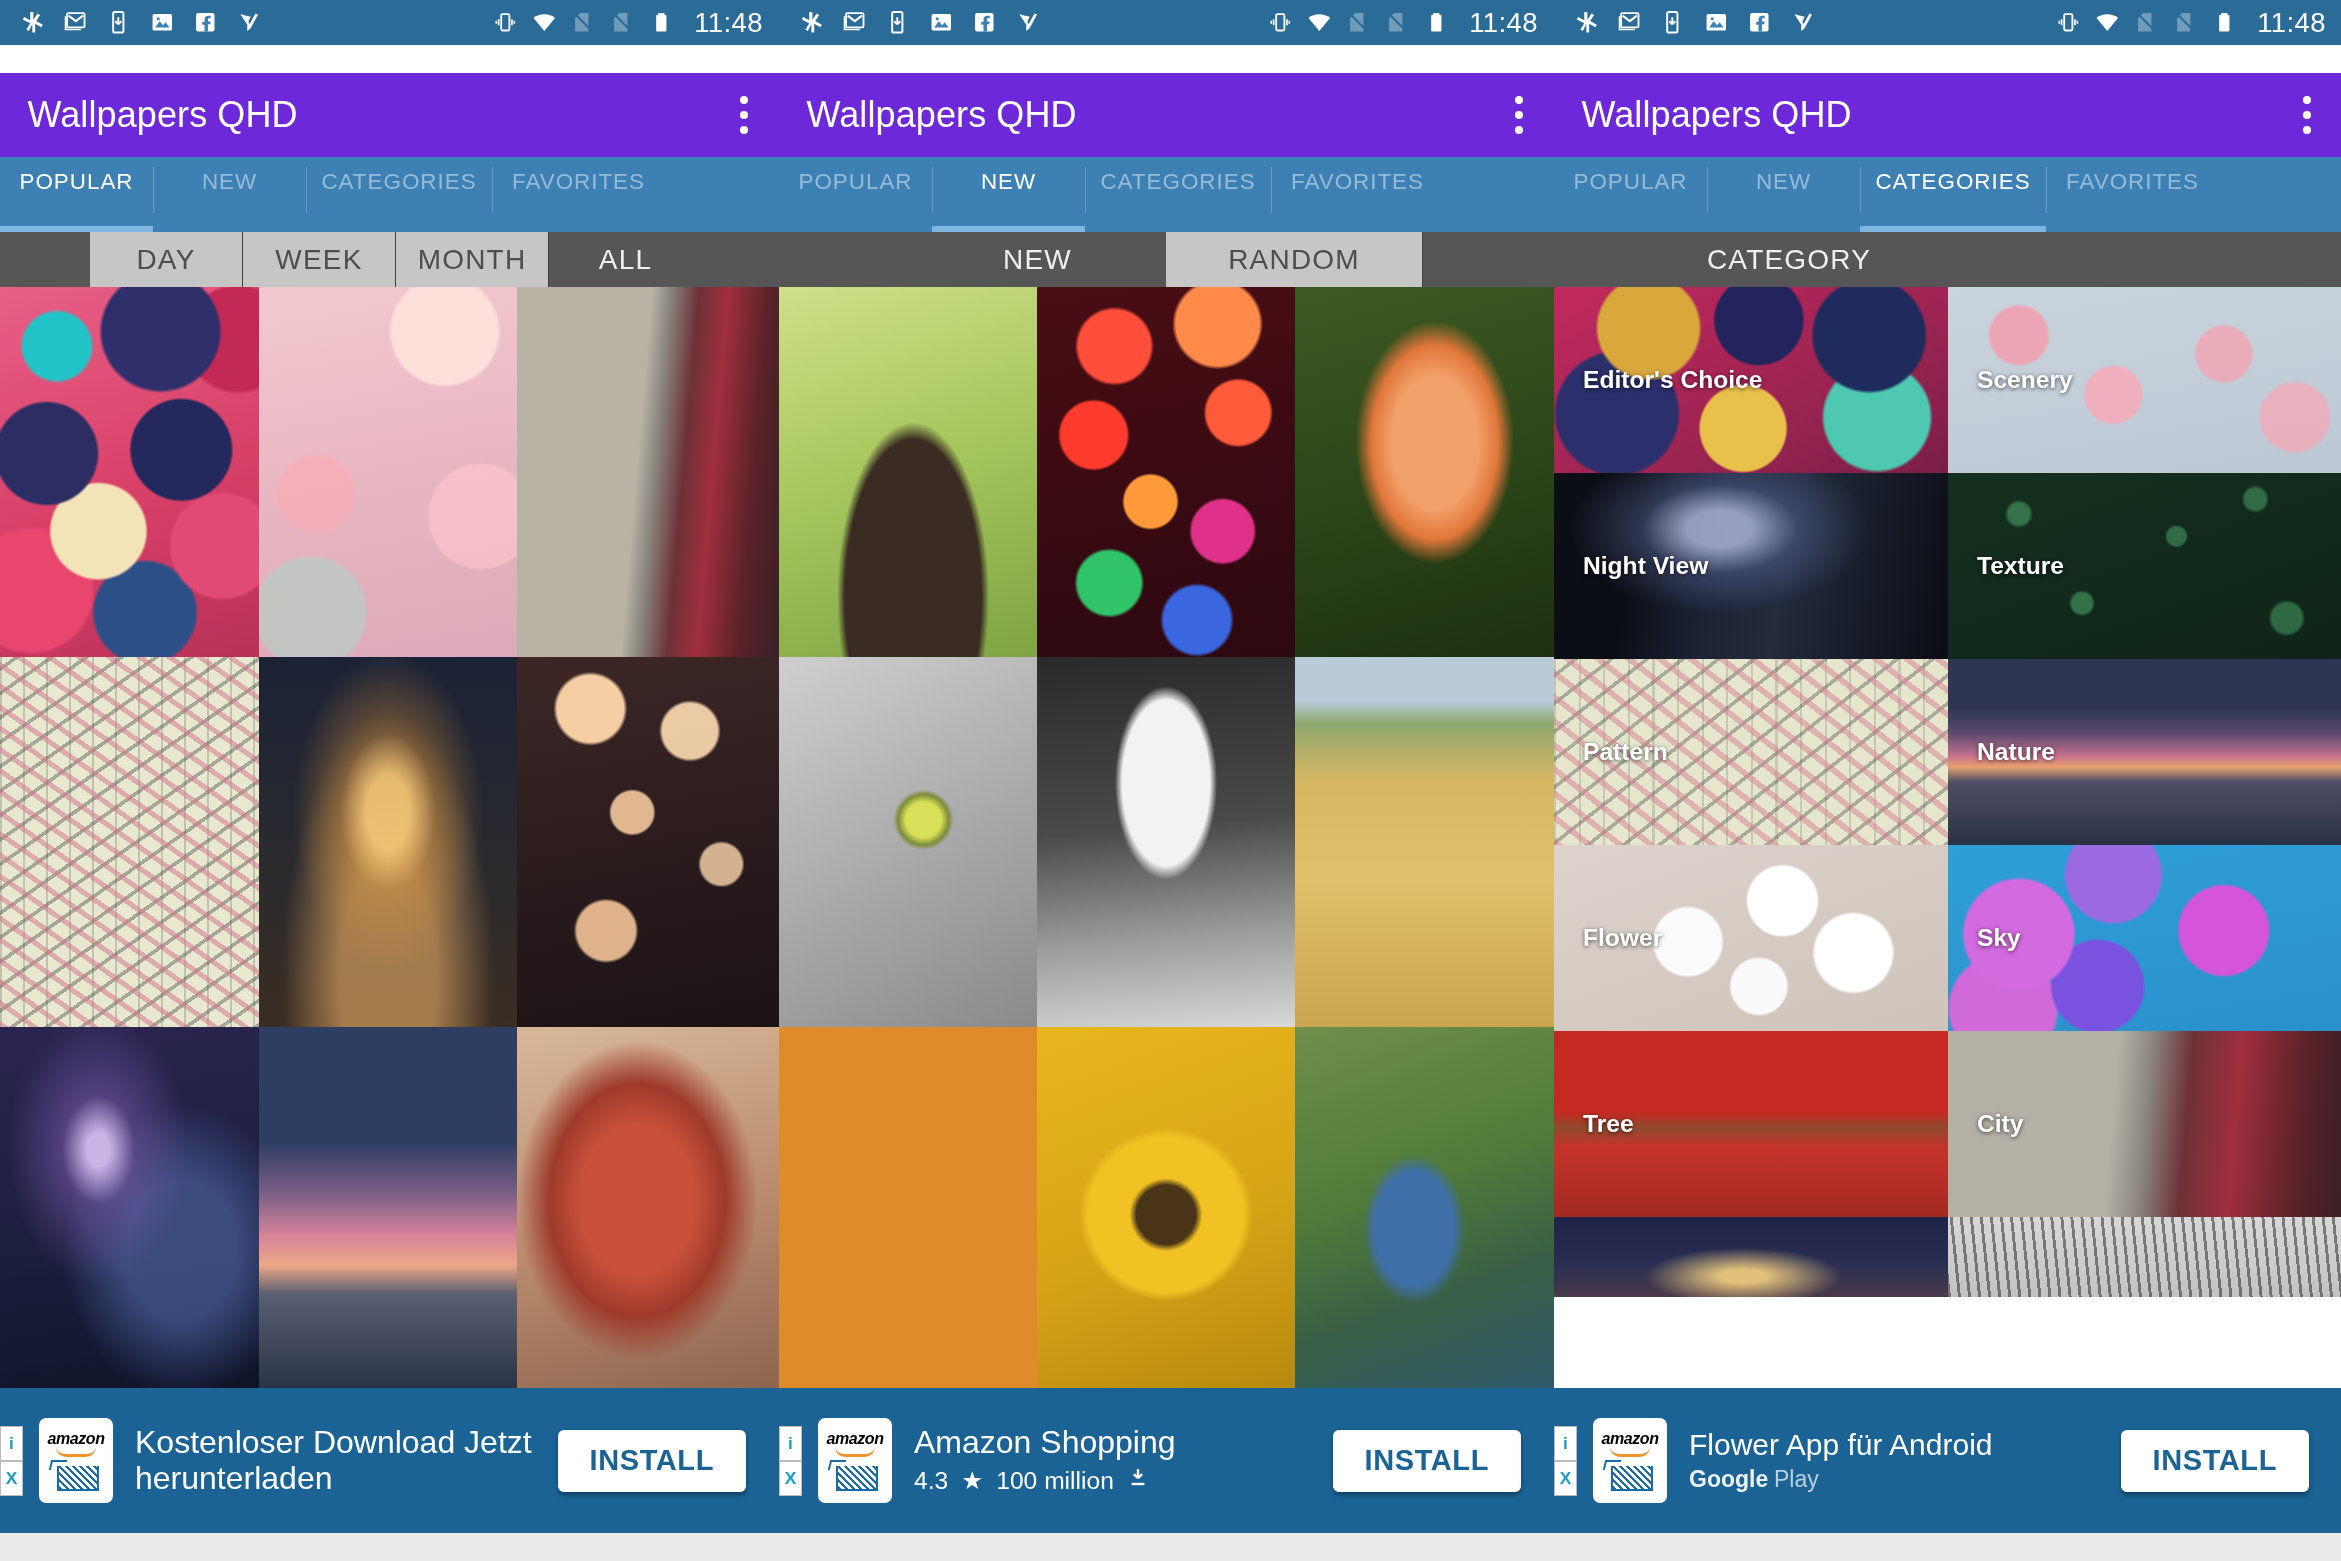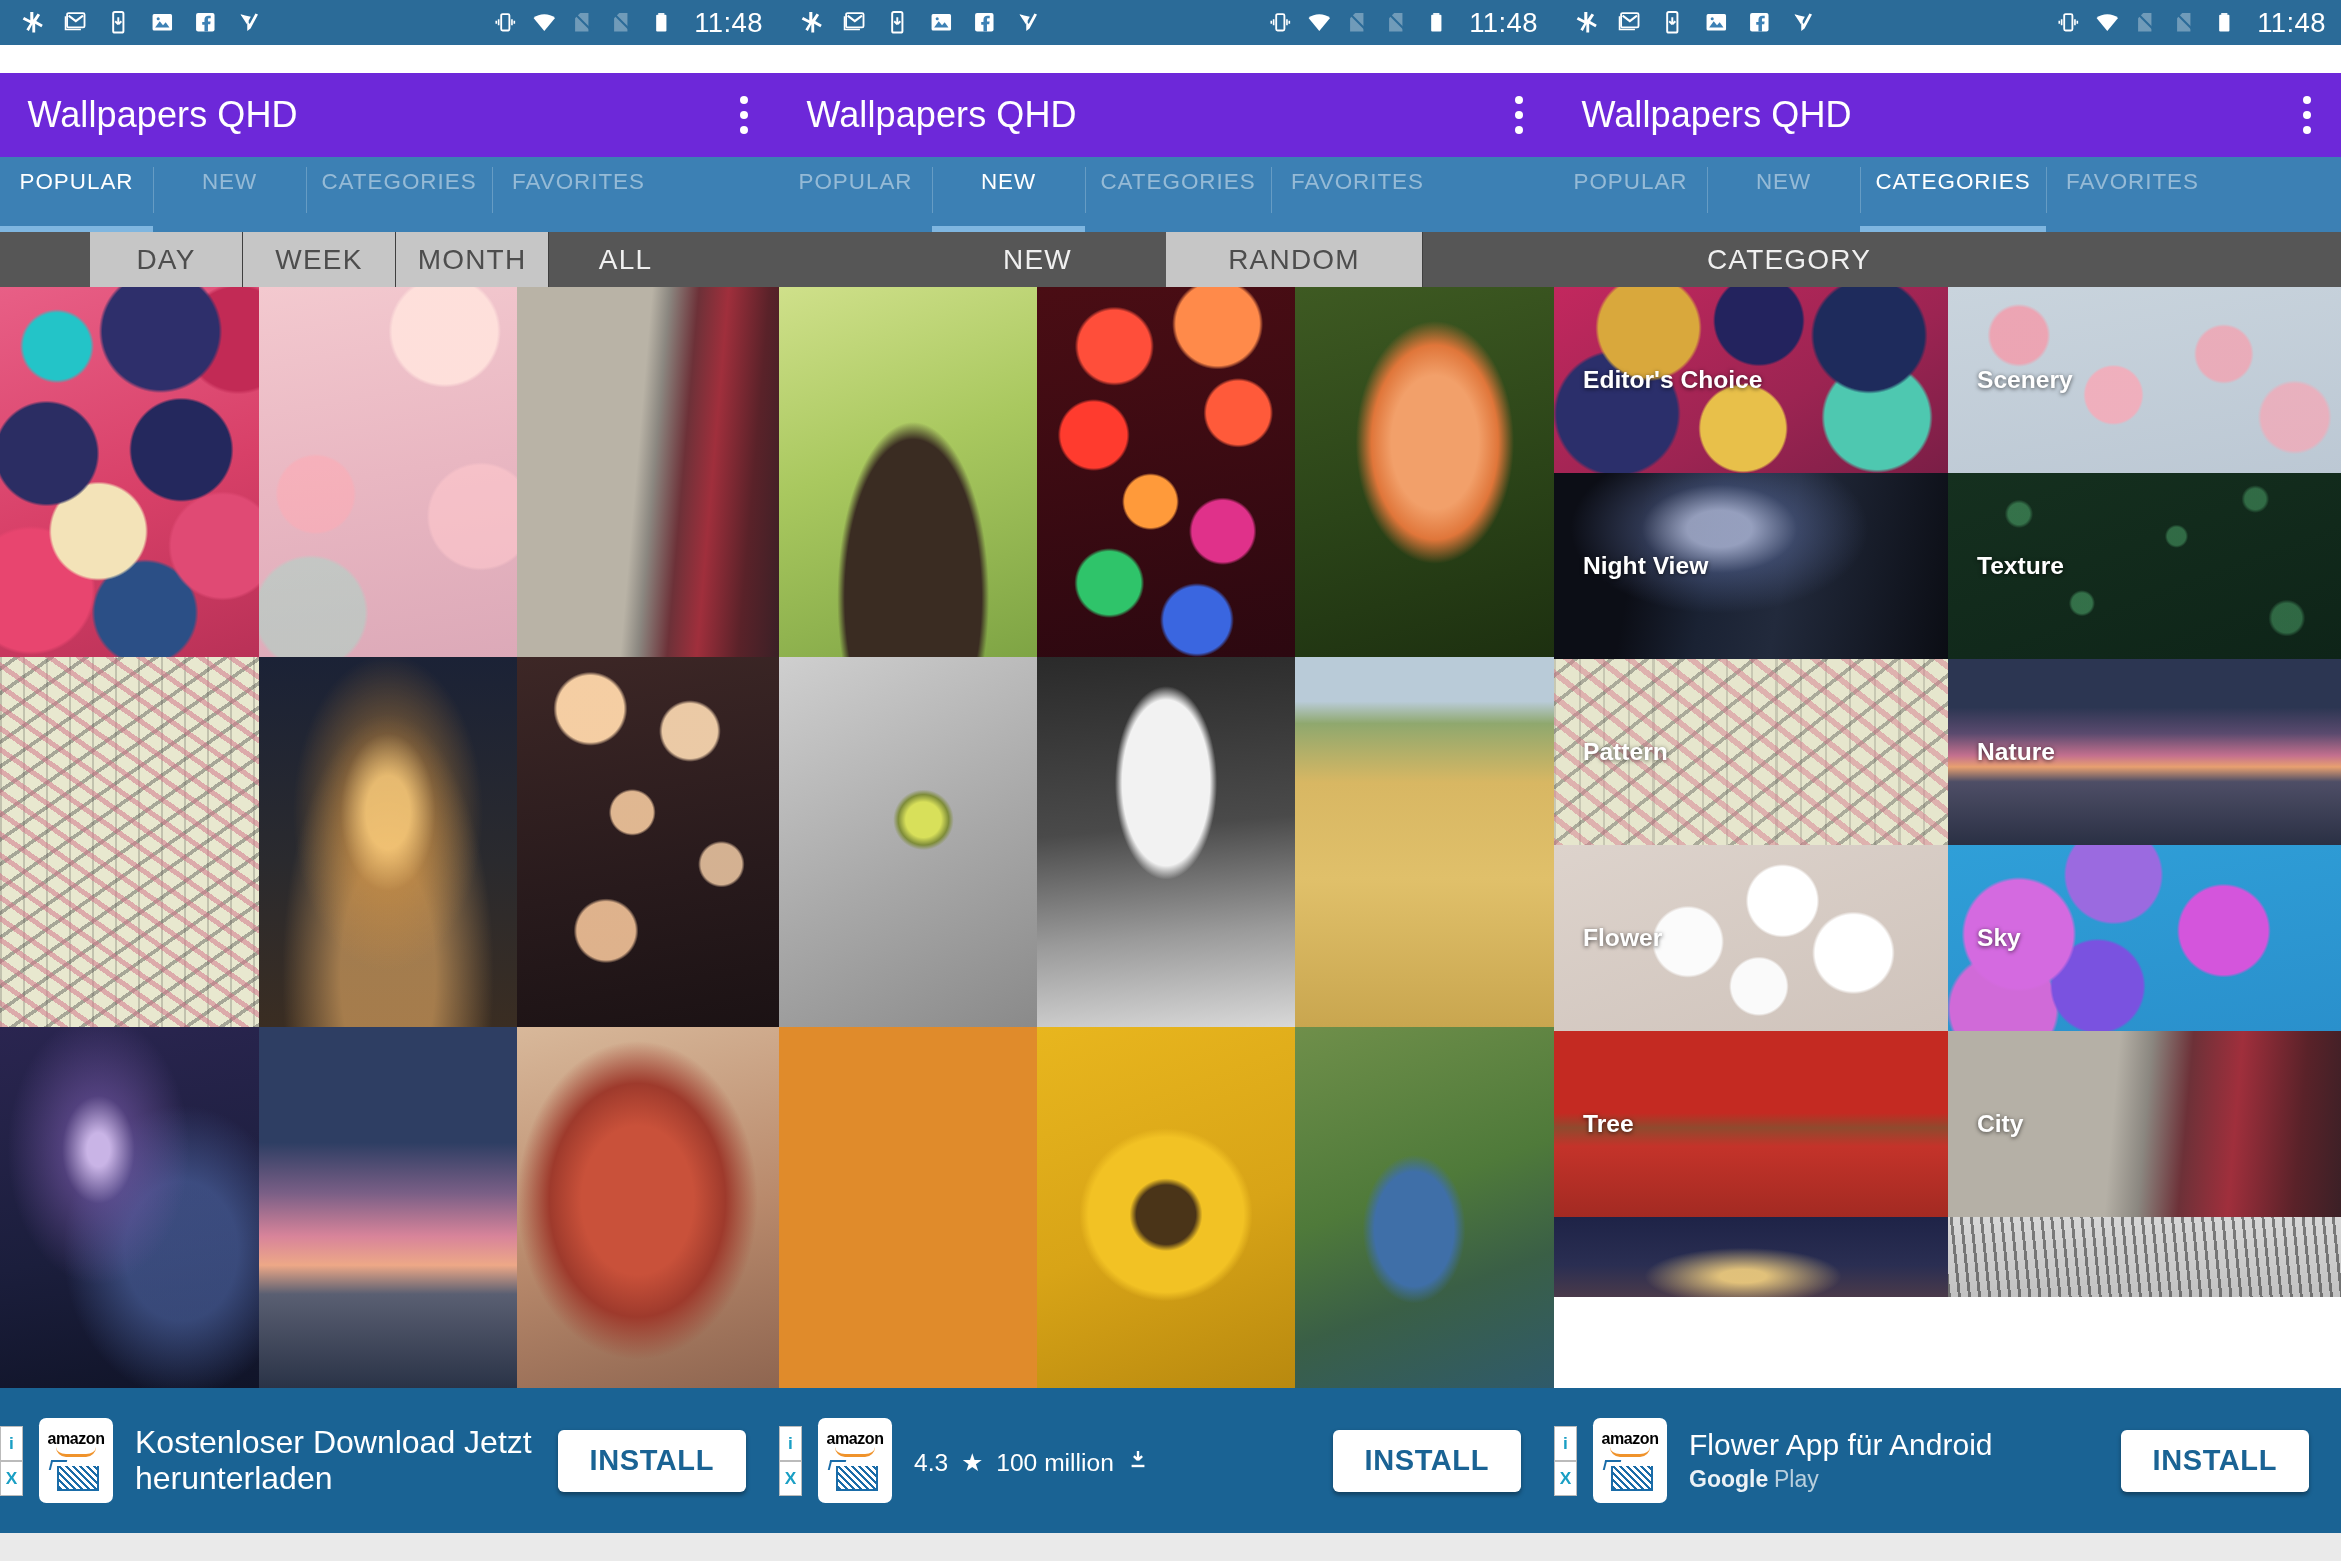--- a/index.html
+++ b/index.html
@@ -122,21 +122,21 @@
   .ad.a3 { width: 788px; }
   .ad-chip { position: absolute; left: 0; top: 38px; width: 23px; }
   .ad-chip .box {
     width: 23px; height: 35px; background: #ffffff; border: 0.7px solid #bbb;
     display: flex; align-items: center; justify-content: center;
     color: #1a9fc4; font-size: 17.3px; line-height: 1; font-weight: 700;
   }
   .ad-icon {
     width: 74px; height: 85px; background: #fff; border-radius: 7.2px;
     margin-left: 39px; flex: 0 0 74px; position: relative; overflow: hidden;
-    display: flex; flex-direction: column; align-items: center; justify-content: center;
+    display: flex; flex-direction: column; align-items: center; justify-content: center; font-style: italic;
   }
   .amz-word { font-size: 16px; font-weight: 700; color: #000; letter-spacing: -0.4px; line-height: 1; }
   .amz-smile { width: 40px; height: 9.4px; border-bottom: 3.6px solid #f0932b; border-radius: 0 0 29px 29px; margin-top: 0.7px; }
   .amz-cart { width: 52px; height: 30px; margin-top: 3.6px; position: relative; }
   .amz-cart .basket {
     position: absolute; left: 7.2px; top: 5.8px; width: 42px; height: 24.6px;
     background: repeating-linear-gradient(45deg, #1a6ca8 0 2.2px, #fff 2.2px 5px),
                 repeating-linear-gradient(-45deg, #1a6ca8 0 2.2px, transparent 2.2px 5px);
     border: 2.2px solid #1a6ca8; border-top: none;
   }
@@ -723,20 +723,21 @@
       </div>
       <div class="ad-icon">
         <span class="amz-word">amazon</span>
         <span class="amz-smile"></span>
         <span class="amz-cart">
             <span class="handle"></span>
             <span class="basket"></span>
           </span>
       </div>
       <div class="ad-text">
+        <div class="ad-title">Amazon Shopping</div>
         <div class="ad-sub">
           <span>4.3</span>
           <span class="star">★</span>
           <span>100 million</span>
           <span><svg width="22" height="24.6" viewBox="0 0 24 24">
                 <path d="M12 3v10m0 0l-4.5-4.5M12 13l4.5-4.5" stroke="#fff" stroke-width="2.6" fill="none"></path>
                 <rect x="5" y="18" width="14" height="2.6" fill="#fff"></rect>
               </svg></span>
         </div>
       </div>

